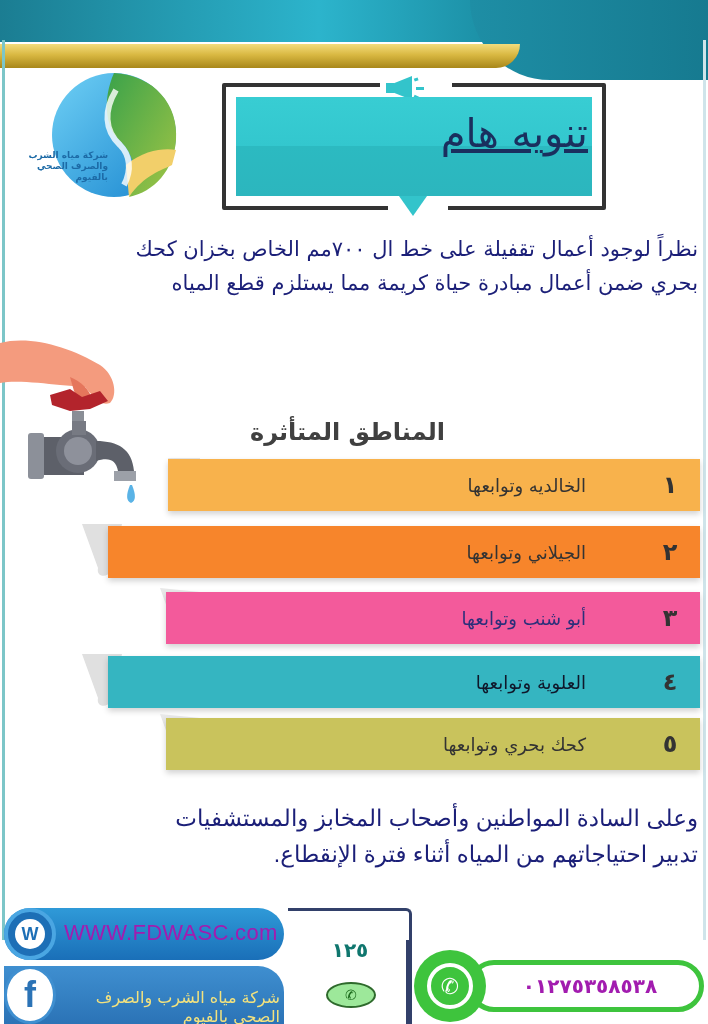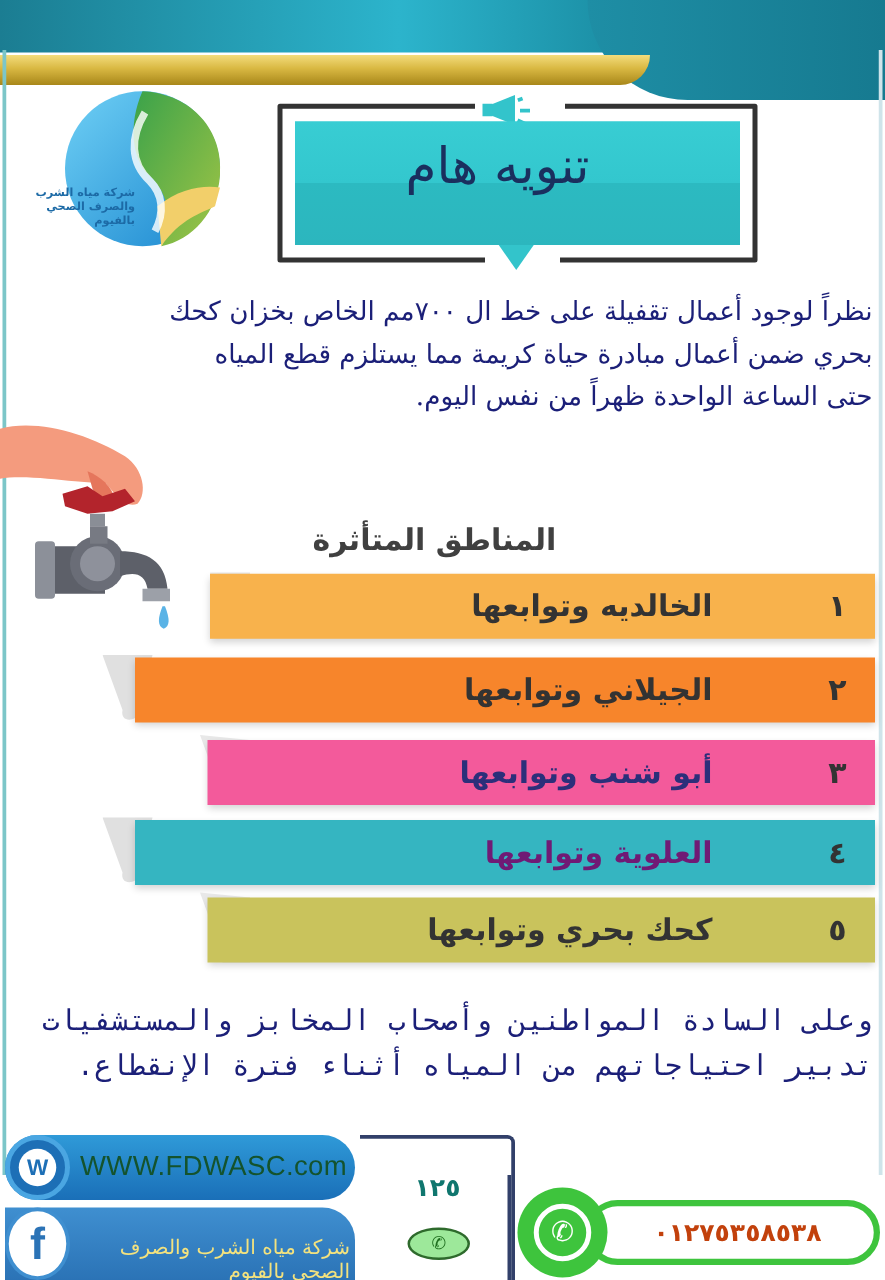--- a/index.html
+++ b/index.html
@@ -25,65 +25,65 @@
   .logo-text { position: absolute; left: 8px; top: 150px; width: 100px; font-size: 9px; font-weight: bold;
     color: #1c6aa6; direction: rtl; text-align: right; line-height: 11px; }
 
   
   .title-frame { position: absolute; left: 222px; top: 83px; width: 384px; height: 127px;
     border: 4px solid #333; border-radius: 2px; }
   .title-frame .gap { position: absolute; top: -6px; left: 154px; width: 72px; height: 8px; background: #fff; }
   .title-frame .gap-b { position: absolute; bottom: -6px; left: 162px; width: 60px; height: 8px; background: #fff; }
   .title-box { position: absolute; left: 236px; top: 97px; width: 356px; height: 99px;
     background: linear-gradient(180deg, #38cdd3 0%, #33c7ce 50%, #2cbac1 50%, #2cb6be 100%); }
-  .title-text { position: absolute; left: 220px; top: 110px; width: 356px; text-align: center;
-    font-family: "DejaVu Sans", sans-serif; font-size: 40px; font-weight: normal; color: #1a2f5e; direction: rtl; }
+  .title-text { position: absolute; left: 232px; top: 110px; width: 356px; text-align: right;
+    font-family: "DejaVu Sans", sans-serif; font-size: 40px; font-weight: normal; color: #1a2f5e; direction: rtl; text-decoration: underline; }
   .title-pointer { position: absolute; left: 399px; top: 196px; width: 0; height: 0;
     border-left: 14px solid transparent; border-right: 14px solid transparent; border-top: 20px solid #33c4cb; }
   .megaphone { position: absolute; left: 384px; top: 74px; width: 50px; height: 30px; }
 
   
   .notice { position: absolute; left: 30px; top: 232px; width: 668px; direction: rtl; 
     font-family: "DejaVu Serif", serif; font-size: 21px; line-height: 34px; color: #1b1f78; }
 
   
   .tap { position: absolute; left: 0; top: 325px; width: 165px; height: 190px; }
 
   
   .areas-title { position: absolute; left: 250px; top: 418px; width: 340px; text-align: left;
     direction: rtl; font-family: "DejaVu Sans", sans-serif; font-size: 24px; font-weight: bold; color: #404040; }
 
   
   .ribbon { position: absolute; height: 52px; direction: rtl; display: flex; align-items: center;
     box-shadow: 0 3px 6px rgba(0,0,0,0.18); }
   .ribbon .num { width: 60px; text-align: center; font-size: 24px; font-weight: bold; color: #333; }
-  .ribbon .label { font-size: 24px; color: #333; margin-right: 70px; font-family: "DejaVu Sans", sans-serif; font-weight: bold; }
+  .ribbon .label { font-size: 18px; color: #333; margin-right: 54px; font-family: "DejaVu Sans", sans-serif; }
   .r1 { left: 168px; top: 459px; width: 532px; background: #f8b24c; }
   .r2 { left: 108px; top: 526px; width: 592px; background: #f7852b; }
   .r3 { left: 166px; top: 592px; width: 534px; background: #f35a9b; }
   .r4 { left: 108px; top: 656px; width: 592px; background: #35b5c1; }
   .r5 { left: 166px; top: 718px; width: 534px; background: #c9c35c; }
   .r3 .label { color: #2c2f7a; }
-  .r4 .label { color: #701a75; }
+  .r4 .label { color: #0f172a; }
 
   .curl { position: absolute; width: 60px; height: 60px; }
 
   
   .closing { position: absolute; left: 30px; top: 800px; width: 668px; direction: rtl; text-align: right;
-    font-family: Liberation Mono, monospace; font-size: 23px; line-height: 36px; color: #1b1f78; }
+    font-family: Liberation Sans, sans-serif; font-size: 23px; line-height: 36px; color: #1b1f78; }
 
   
   .web-pill { position: absolute; left: 4px; top: 908px; width: 280px; height: 52px; border-radius: 26px;
     background: linear-gradient(180deg, #2f9ad8 0%, #1a6fb8 100%); }
   .web-icon { position: absolute; left: 4px; top: 908px; width: 52px; height: 52px; border-radius: 50%;
     background: #1d6fb6; border: 4px solid #4aa6e2; display: flex; align-items: center; justify-content: center; }
   .web-icon span { width: 30px; height: 30px; border-radius: 50%; background: #fff; color: #1d6fb6;
     font-weight: bold; font-size: 18px; display: flex; align-items: center; justify-content: center; font-family: "Liberation Sans", sans-serif; }
   .web-text { position: absolute; left: 64px; top: 920px; font-family: "Liberation Sans", sans-serif; font-size: 22px;
-    color: #14532d; letter-spacing: 0.3px; }
+    color: #a21caf; letter-spacing: 0.3px; }
 
   .fb-pill { position: absolute; left: 4px; top: 966px; width: 280px; height: 58px;
     background: linear-gradient(180deg, #3f8fd0 0%, #2b73b6 100%); border-radius: 0 26px 0 0; }
   .fb-icon { position: absolute; left: 4px; top: 966px; width: 52px; height: 58px; border-radius: 50%;
     background: #fff; border: 3px solid #3f8fd0; display: flex; align-items: center; justify-content: center; }
   .fb-icon span { color: #2b73b6; font-size: 36px; font-weight: bold; font-family: "Liberation Sans", sans-serif; }
   .fb-text { position: absolute; left: 58px; top: 988px; width: 222px; direction: rtl; text-align: right;
     font-size: 16px; color: #f3e27e; font-family: "DejaVu Sans", sans-serif; }
 
   .hotline-card { position: absolute; left: 288px; top: 908px; width: 124px; height: 116px; background: #fff;
@@ -94,21 +94,21 @@
     background: #9de89a; border: 2px solid #2e6a2c; display: flex; align-items: center; justify-content: center;
     color: #1f6e1f; font-size: 14px; }
 
   .wa-pill { position: absolute; left: 468px; top: 960px; width: 236px; height: 52px; border-radius: 26px;
     background: #fff; border: 5px solid #3ec43d; }
   .wa-icon { position: absolute; left: 414px; top: 950px; width: 72px; height: 72px; border-radius: 50%;
     background: #3ec43d; display: flex; align-items: center; justify-content: center; }
   .wa-icon .inner { width: 46px; height: 46px; border-radius: 50%; border: 4px solid #fff; display: flex;
     align-items: center; justify-content: center; color: #fff; font-size: 22px; }
   .wa-num { position: absolute; left: 490px; top: 974px; width: 200px; text-align: center; direction: ltr;
-    font-size: 20px; font-weight: bold; color: #c2410c; font-family: "DejaVu Sans", sans-serif; letter-spacing: 1px; }
+    font-size: 20px; font-weight: bold; color: #a21caf; font-family: "DejaVu Sans", sans-serif; letter-spacing: 1px; }
   .wa-line { position: absolute; left: 406px; top: 940px; width: 3px; height: 84px; background: #32406a; }
 </style>
 </head>
 <body>
 
 <div class="page">
 
   <div class="band-teal"></div>
   <div class="band-wave"></div>
   <div class="band-gold"></div>
@@ -147,21 +147,20 @@
     <rect x="32" y="13" width="8" height="3" fill="#33c4cb"></rect>
     <rect x="30" y="22" width="7" height="3" fill="#33c4cb" transform="rotate(25 33 23)"></rect>
   </svg>
   <div class="title-box"></div>
   <div class="title-text">تنويه هام</div>
   <div class="title-pointer"></div>
 
   <div class="notice">
     <div>نظراً لوجود أعمال تقفيلة على خط ال ٧٠٠مم الخاص بخزان كحك</div>
     <div>بحري ضمن أعمال مبادرة حياة كريمة مما يستلزم قطع المياه</div>
-    <div>حتى الساعة الواحدة ظهراً من نفس اليوم.</div>
   </div>
 
   <svg class="tap" viewBox="0 0 165 190">
 
     <path d="M0 18 C 30 10, 70 22, 100 40 C 115 50, 118 70, 110 78 C 100 82, 92 70, 85 62 L 60 60 C 40 58, 15 55, 0 58 Z" fill="#f49b7e"></path>
     <path d="M70 52 C 80 56, 90 64, 92 75 C 86 80, 78 74, 74 66 Z" fill="#e5765c"></path>
 
     <path d="M50 70 L70 64 L82 72 L100 66 L108 76 L90 84 L70 86 L52 80 Z" fill="#b3242c"></path>
     <rect x="72" y="86" width="12" height="10" fill="#8a8e96"></rect>
 

